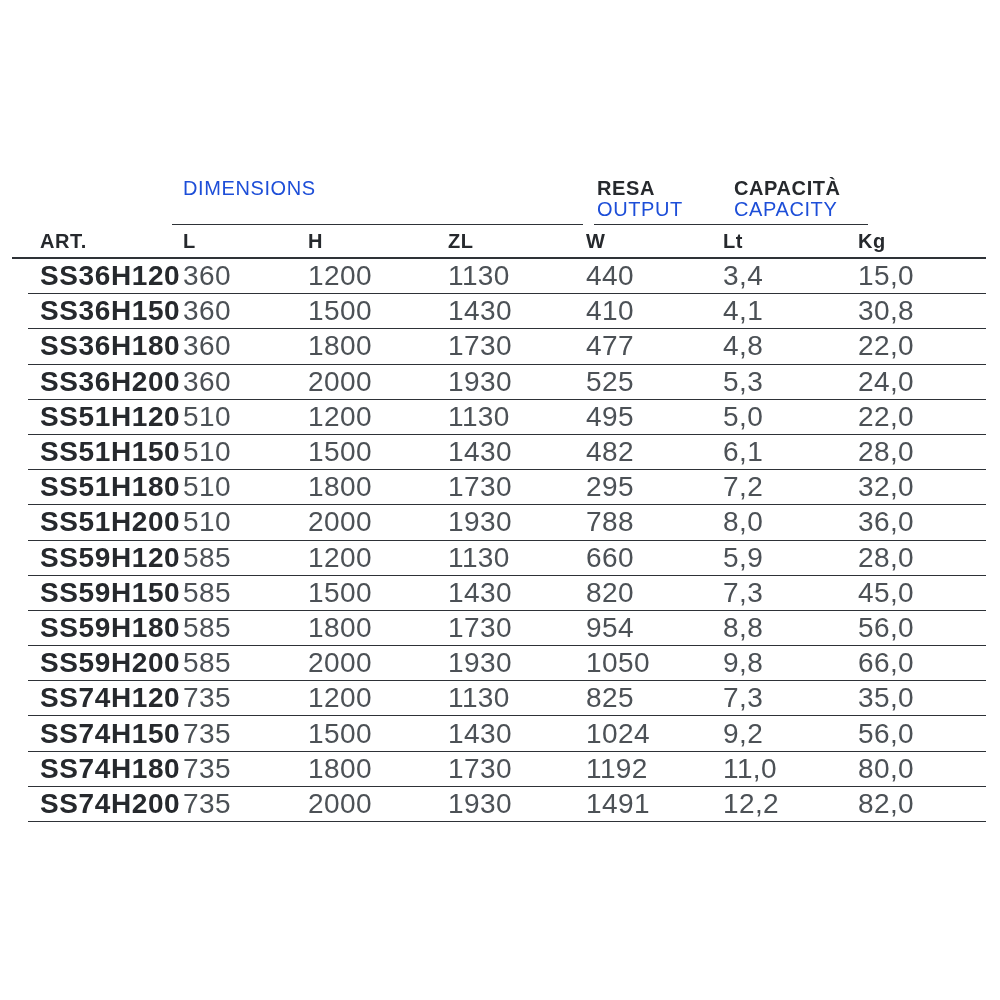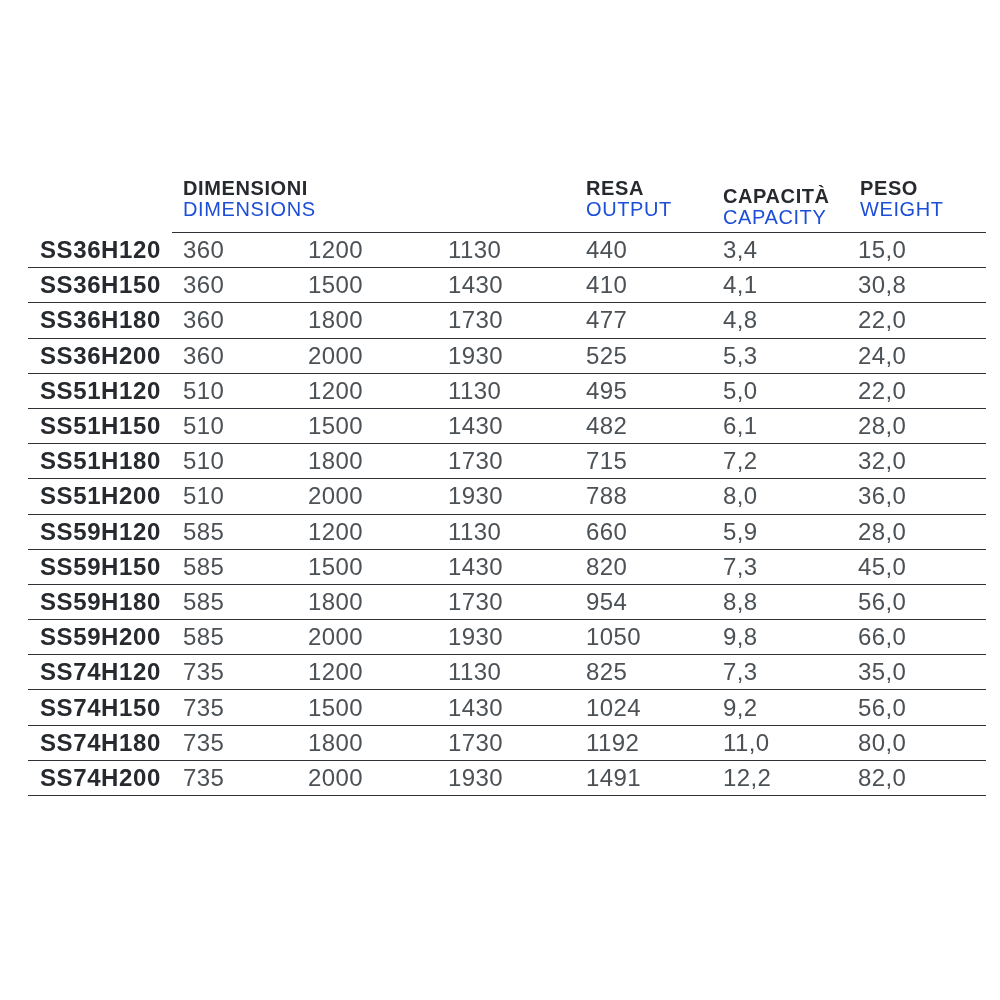--- a/index.html
+++ b/index.html
@@ -27,22 +27,22 @@
     display: flex;
     align-items: stretch;
   }
   .g-spacer { width: 160px; }
   .g-cell {
     box-sizing: border-box;
     border-bottom: 1.5px solid #2e3237;
     padding-bottom: 4px;
   }
   .g-dim  { width: 411px; padding-left: 11px; }
-  .g-resa { width: 137px; padding-left: 3px; }
-  .g-cap  { width: 137px; padding-left: 3px; margin-top: 8px; }
+  .g-resa { width: 137px; padding-left: 3px; margin-left: 11px; }
+  .g-cap  { width: 137px; padding-left: 3px; }
   .g-peso { flex: 1; padding-left: 3px; }
   .g-title {
     font-size: 20px;
     font-weight: 700;
     letter-spacing: 0.6px;
     color: #26292d;
     line-height: 21px;
   }
   .g-sub {
     font-size: 20px;
@@ -76,21 +76,21 @@
   .c-kg   { flex: 1; }
 
   
   .body-rows { margin-left: 16px; }
   .data-row {
     display: flex;
     align-items: center;
     box-sizing: border-box;
     height: 35.2px;
     border-bottom: 1.5px solid #2e3237;
-    font-size: 24px;
+    font-size: 28px;
     font-weight: 400;
     letter-spacing: 0.4px;
     color: #4c5156;
   }
   .data-row .c-art {
     width: 152px;
     padding-left: 12px;
     font-weight: 700;
     letter-spacing: 0.6px;
     color: #26292d;
@@ -98,37 +98,41 @@
 </style>
 </head>
 <body>
 
 <div class="page">
   <div class="spec-table">
 
     <div class="group-row">
       <div class="g-spacer"></div>
       <div class="g-cell g-dim">
-        <div class="g-title">DIMENSIONI</div>
         <div class="g-sub">DIMENSIONS</div>
       </div>
       <div class="g-cell g-resa">
         <div class="g-title">RESA</div>
         <div class="g-sub">OUTPUT</div>
       </div>
       <div class="g-cell g-cap">
         <div class="g-title">CAPACITÀ</div>
         <div class="g-sub">CAPACITY</div>
       </div>
-      <div class="g-cell g-peso">
-        <div class="g-title">PESO</div>
-        <div class="g-sub">WEIGHT</div>
-      </div>
     </div>
 
+    <div class="head-row">
+      <div class="c c-art">ART.</div>
+      <div class="c c-l">L</div>
+      <div class="c c-h">H</div>
+      <div class="c c-zl">ZL</div>
+      <div class="c c-w">W</div>
+      <div class="c c-lt">Lt</div>
+      <div class="c c-kg">Kg</div>
+    </div>
 
     <div class="body-rows" id="table-body">
         <div class="data-row">
         <div class="c c-art">SS36H120</div>
         <div class="c c-l">360</div>
         <div class="c c-h">1200</div>
         <div class="c c-zl">1130</div>
         <div class="c c-w">440</div>
         <div class="c c-lt">3,4</div>
         <div class="c c-kg">15,0</div>
@@ -176,21 +180,21 @@
         <div class="c c-zl">1430</div>
         <div class="c c-w">482</div>
         <div class="c c-lt">6,1</div>
         <div class="c c-kg">28,0</div>
       </div>
         <div class="data-row">
         <div class="c c-art">SS51H180</div>
         <div class="c c-l">510</div>
         <div class="c c-h">1800</div>
         <div class="c c-zl">1730</div>
-        <div class="c c-w">715</div>
+        <div class="c c-w">295</div>
         <div class="c c-lt">7,2</div>
         <div class="c c-kg">32,0</div>
       </div>
         <div class="data-row">
         <div class="c c-art">SS51H200</div>
         <div class="c c-l">510</div>
         <div class="c c-h">2000</div>
         <div class="c c-zl">1930</div>
         <div class="c c-w">788</div>
         <div class="c c-lt">8,0</div>

